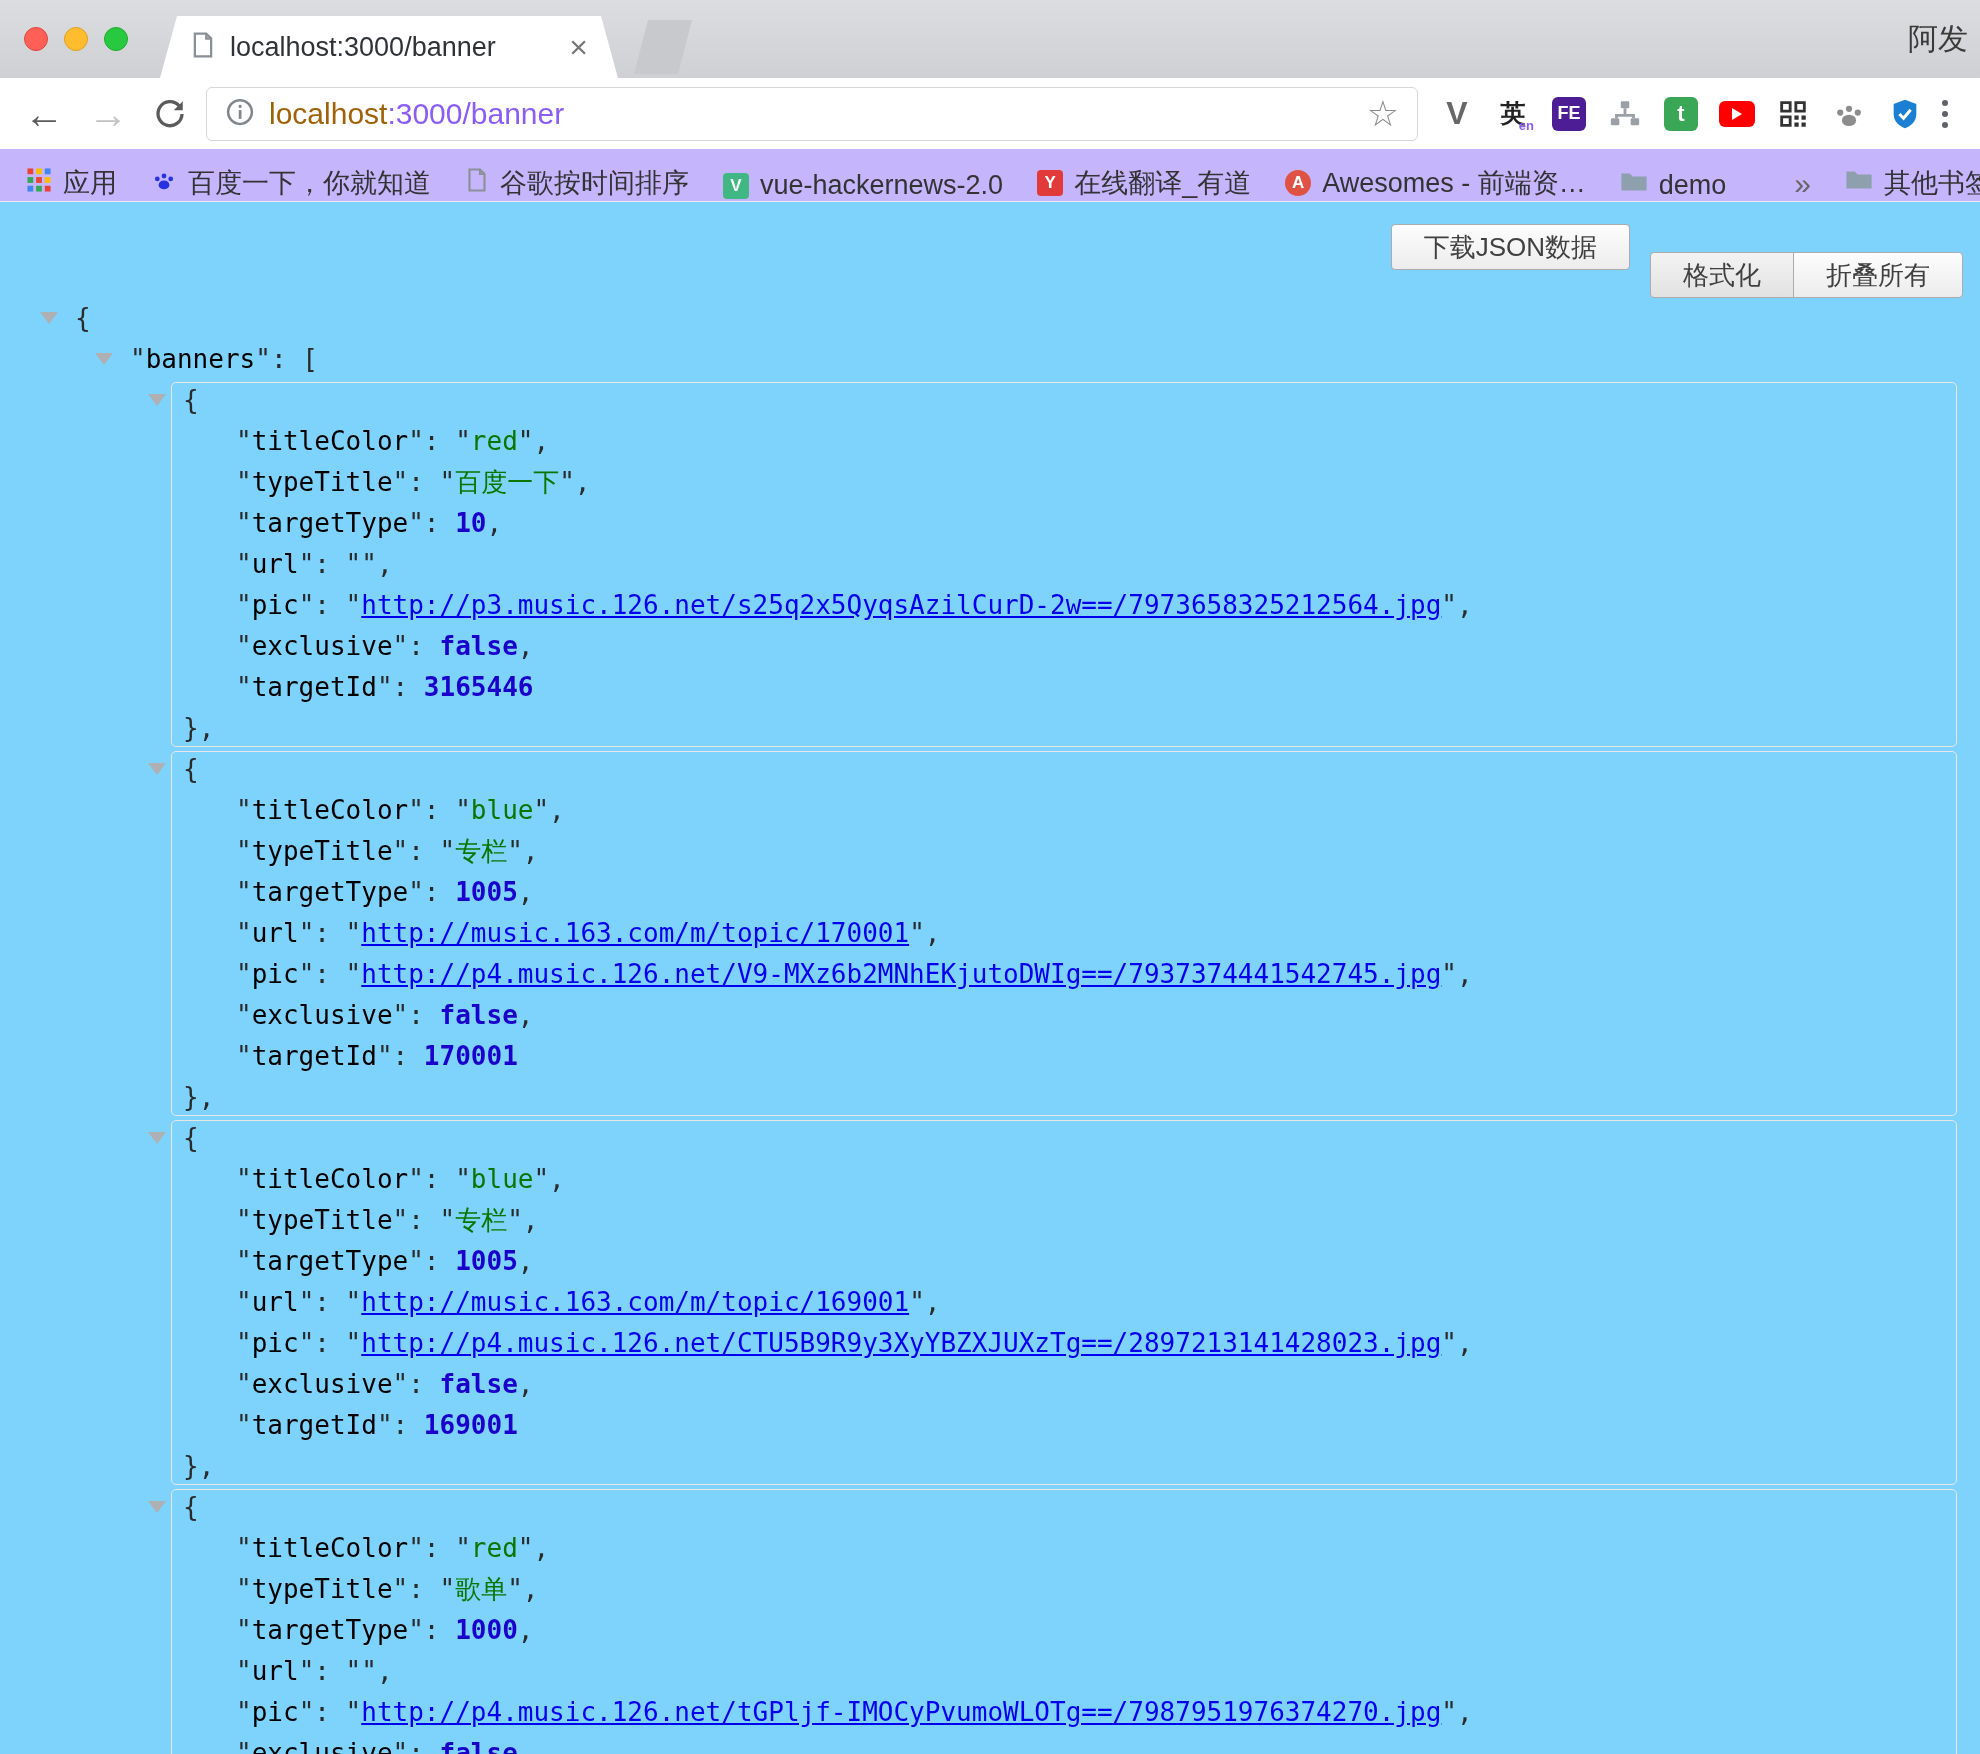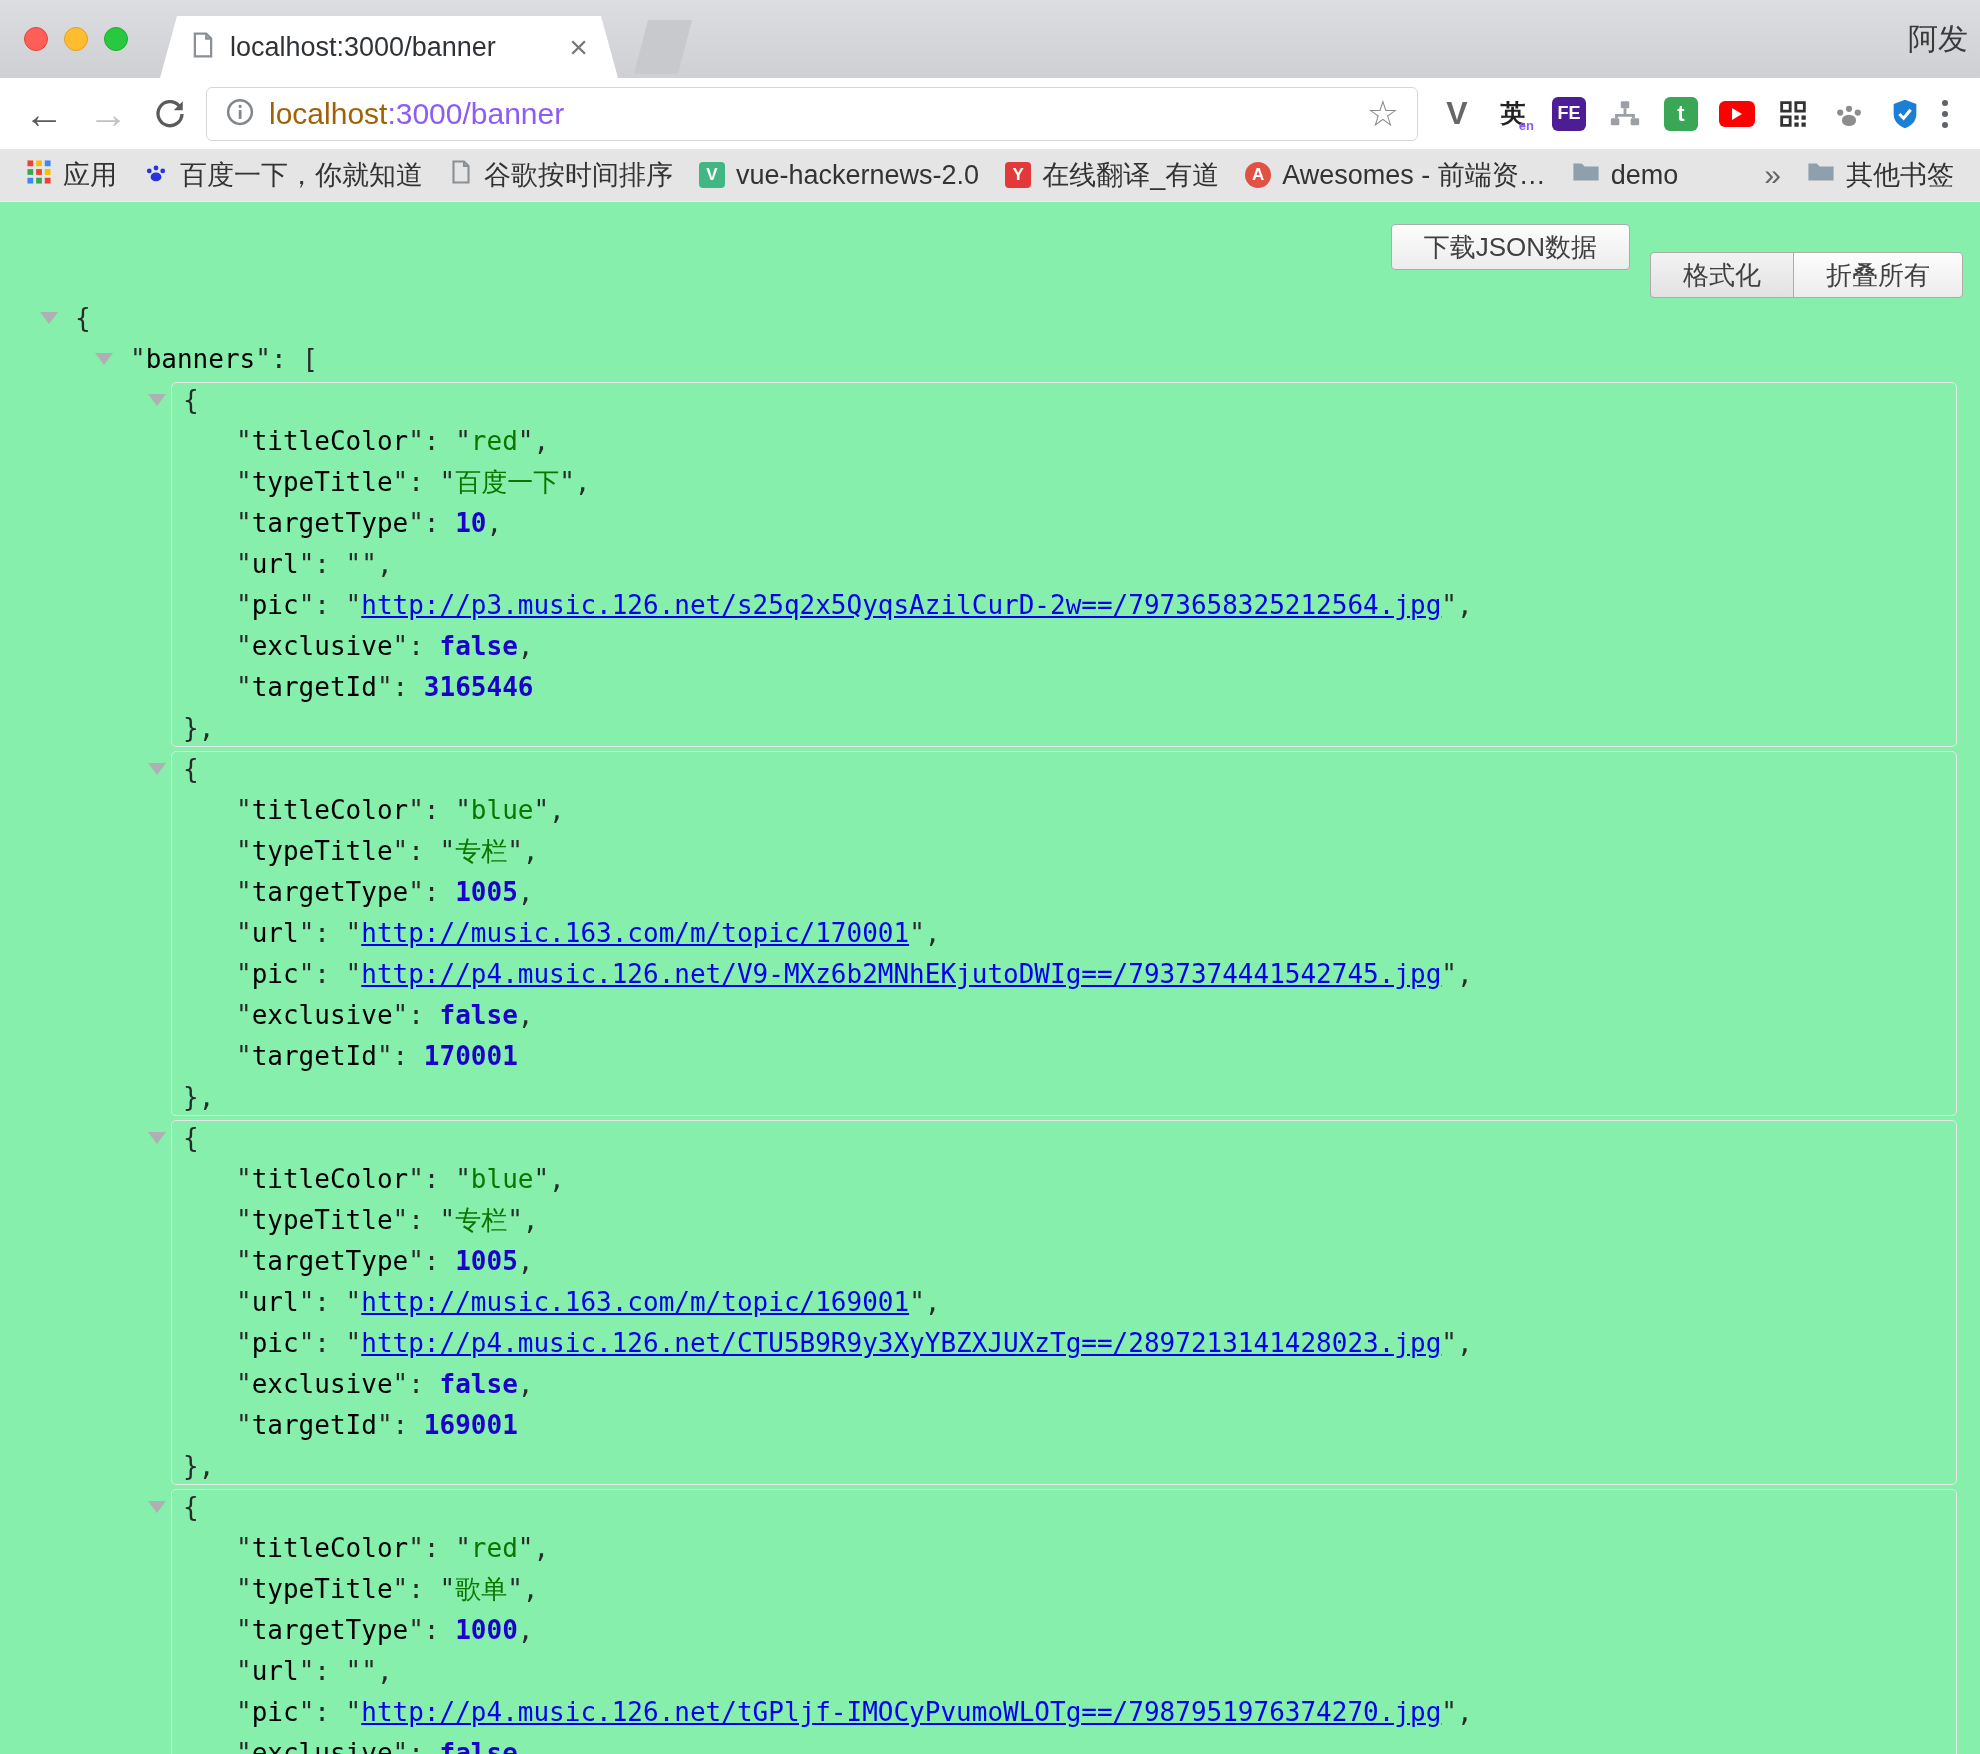--- a/index.html
+++ b/index.html
@@ -48,37 +48,37 @@
     align-items:center; justify-content:center; }
   .yt-play { width:0; height:0; border-left:10px solid #fff;
     border-top:6px solid transparent; border-bottom:6px solid transparent; }
   .v-glyph { font-size:32px; font-weight:bold; color:#676767; }
   .trans { font-size:25px; color:#222; font-weight:bold; }
   .trans small { position:absolute; right:-2px; bottom:0; font-size:13px; color:#8b5cf6; }
   .dots { display:flex; flex-direction:column; gap:5px; margin-left:14px; padding:4px; }
   .dots i { width:6px; height:6px; border-radius:50%; background:#5f6368; }
 
   
-  .bookmarks { height:53px; background:#e5e5e5; border-bottom:1px solid #ececec;
-    display:flex; align-items:center; padding:0 26px; gap:26px; font-size:27px;
+  .bookmarks { height:53px; background:#c4b5fd; border-bottom:1px solid #ececec;
+    display:flex; align-items:flex-end; padding:0 26px; gap:34px; font-size:27px;
     color:#333; }
   .bm { display:flex; align-items:center; gap:11px; white-space:nowrap; }
   .bm-label { max-width:320px; overflow:hidden; text-overflow:ellipsis; }
   .bm-spacer { flex:1; }
   .chev { font-size:30px; color:#666; }
   .circle-a { width:26px; height:26px; border-radius:50%; background:#e05244;
     color:#fff; font-size:17px; font-weight:bold; display:flex; align-items:center;
     justify-content:center; }
   .mini-sq { width:26px; height:26px; border-radius:4px; color:#fff; font-size:17px;
     font-weight:bold; display:flex; align-items:center; justify-content:center; }
   .vue-sq { background:#41b883; }
   .yd-sq { background:#e23a3a; }
 
   
-  .page { position:relative; height:1552px; background:#86efac; overflow:hidden; }
+  .page { position:relative; height:1552px; background:#7dd3fc; overflow:hidden; }
   .toolbox { position:absolute; top:22px; right:17px; display:flex; gap:20px; }
   .btn { height:46px; font-size:26px; padding:0 32px; border:1px solid #acacac;
     border-radius:4px; background:linear-gradient(#fdfdfd,#ececec); color:#404040;
     font-family:"Liberation Sans","DejaVu Sans",sans-serif; }
   .btn-group { display:flex; }
   .btn-group .btn { border-radius:0;margin-top:28px; }
   .btn-group .btn:first-child { border-radius:4px 0 0 4px;
     background:linear-gradient(#f3f3f3,#e2e2e2); }
   .btn-group .btn:last-child { border-radius:0 4px 4px 0; margin-left:-1px; }
 

